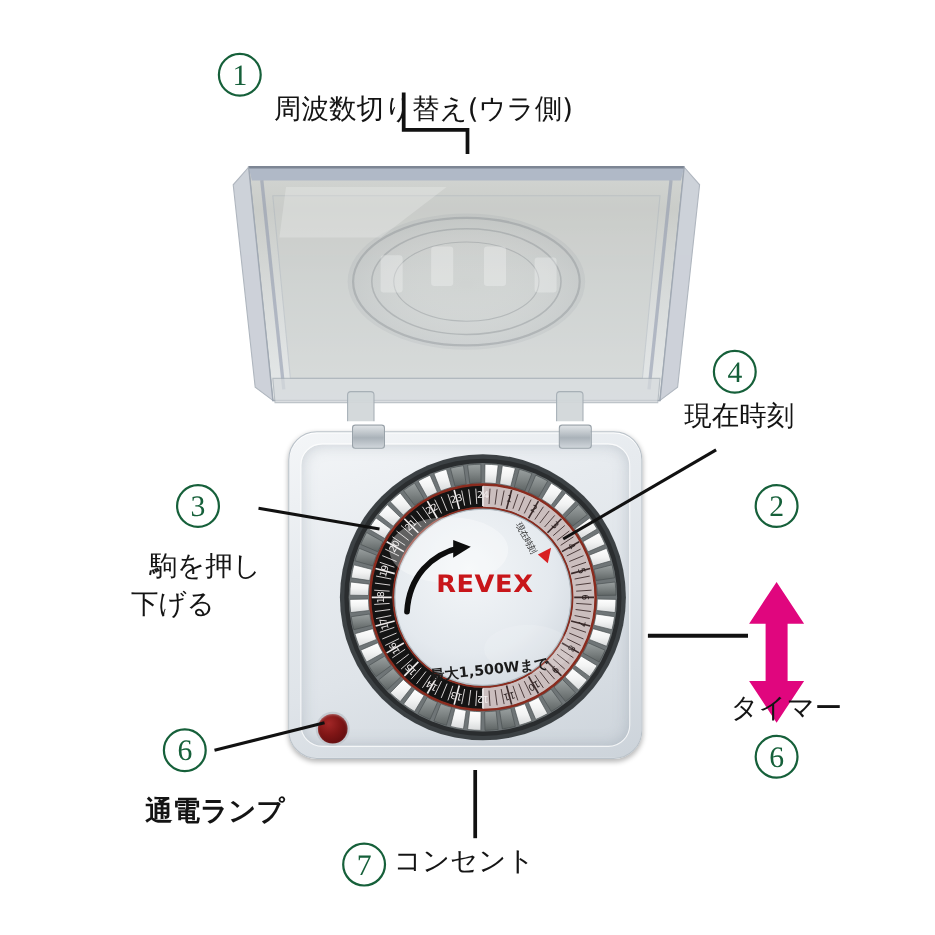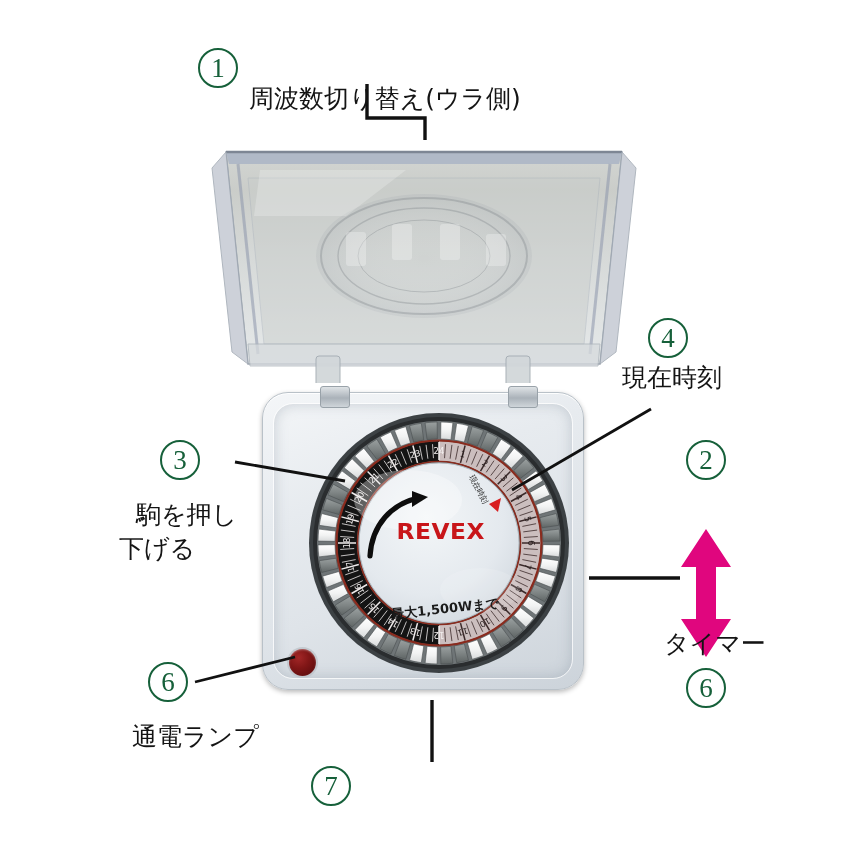--- a/index.html
+++ b/index.html
@@ -451,17 +451,18 @@
   <div class="circ" style="left:160px;top:440px;">3</div>
   <div class="lab" style="left:136px;top:500px;">駒を押し</div>
   <div class="lab" style="left:119px;top:534px;">下げる</div>
 
   <div class="circ" style="left:686px;top:440px;">2</div>
 
   <div class="lab" style="left:640px;top:629px;margin-left:24px;">タイマー</div>
   <div class="circ" style="left:686px;top:668px;">6</div>
 
   <div class="circ" style="left:148px;top:662px;">6</div>
-  <div class="lab" style="left:132px;top:722px;">通電ランプ</div>
+  <div class="lab" style="left:132px;top:722px;font-weight:bold;">通電ランプ</div>
 
   <div class="circ" style="left:311px;top:766px;">7</div>
+  <div class="lab" style="left:358px;top:768px;">コンセント</div>
 
 </div>
 
 </body></html>

